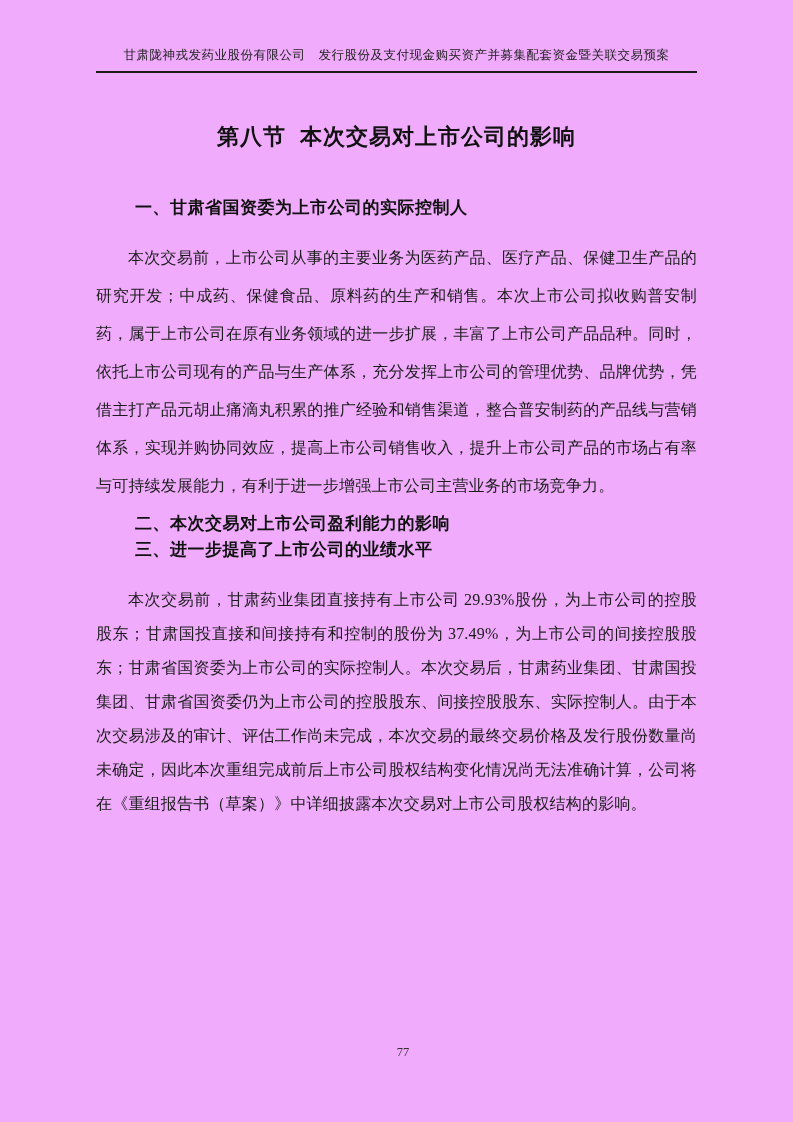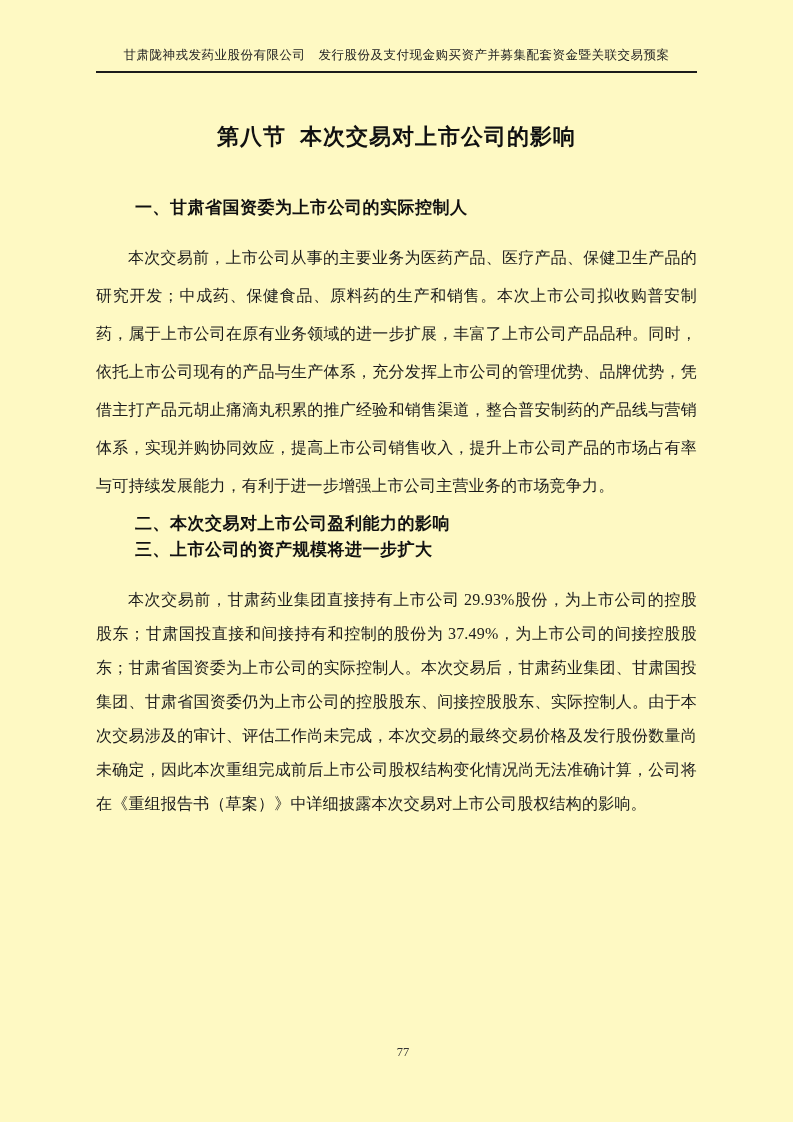--- a/index.html
+++ b/index.html
@@ -5,21 +5,21 @@
   html, body {
     margin: 0;
     padding: 0;
     background: #ffffff;
   }
   .page {
     position: relative;
     width: 793px;
     height: 1122px;
     margin: 0 auto;
-    background: #fef9c3;
+    background: #f0abfc;
     box-sizing: border-box;
     padding: 46px 96px 0 96px;
     color: #1b1b1b;
     font-family: "Liberation Serif", "DejaVu Serif", serif;
     overflow: hidden;
   }
   .doc-header {
     text-align: center;
     font-size: 12.5px;
     line-height: 18px;
@@ -86,19 +86,19 @@
 
   <div class="doc-title">第八节 本次交易对上市公司的影响</div>
 
   <div class="section-heading">一、甘肃省国资委为上市公司的实际控制人</div>
 
   <p class="body-para">本次交易前，上市公司从事的主要业务为医药产品、医疗产品、保健卫生产品的研究开发；中成药、保健食品、原料药的生产和销售。本次上市公司拟收购普安制药，属于上市公司在原有业务领域的进一步扩展，丰富了上市公司产品品种。同时，依托上市公司现有的产品与生产体系，充分发挥上市公司的管理优势、品牌优势，凭借主打产品元胡止痛滴丸积累的推广经验和销售渠道，整合普安制药的产品线与营销体系，实现并购协同效应，提高上市公司销售收入，提升上市公司产品的市场占有率与可持续发展能力，有利于进一步增强上市公司主营业务的市场竞争力。</p>
 
   <div class="section-heading tight-before">二、本次交易对上市公司盈利能力的影响</div>
 
 
-  <div class="section-heading no-before">三、上市公司的资产规模将进一步扩大</div>
+  <div class="section-heading no-before">三、进一步提高了上市公司的业绩水平</div>
 
   <p class="body-para compact">本次交易前，甘肃药业集团直接持有上市公司 29.93%股份，为上市公司的控股股东；甘肃国投直接和间接持有和控制的股份为 37.49%，为上市公司的间接控股股东；甘肃省国资委为上市公司的实际控制人。本次交易后，甘肃药业集团、甘肃国投集团、甘肃省国资委仍为上市公司的控股股东、间接控股股东、实际控制人。由于本次交易涉及的审计、评估工作尚未完成，本次交易的最终交易价格及发行股份数量尚未确定，因此本次重组完成前后上市公司股权结构变化情况尚无法准确计算，公司将在《重组报告书（草案）》中详细披露本次交易对上市公司股权结构的影响。</p>
 
   <div class="page-number">77</div>
 
 </div>
 
 </body></html>

